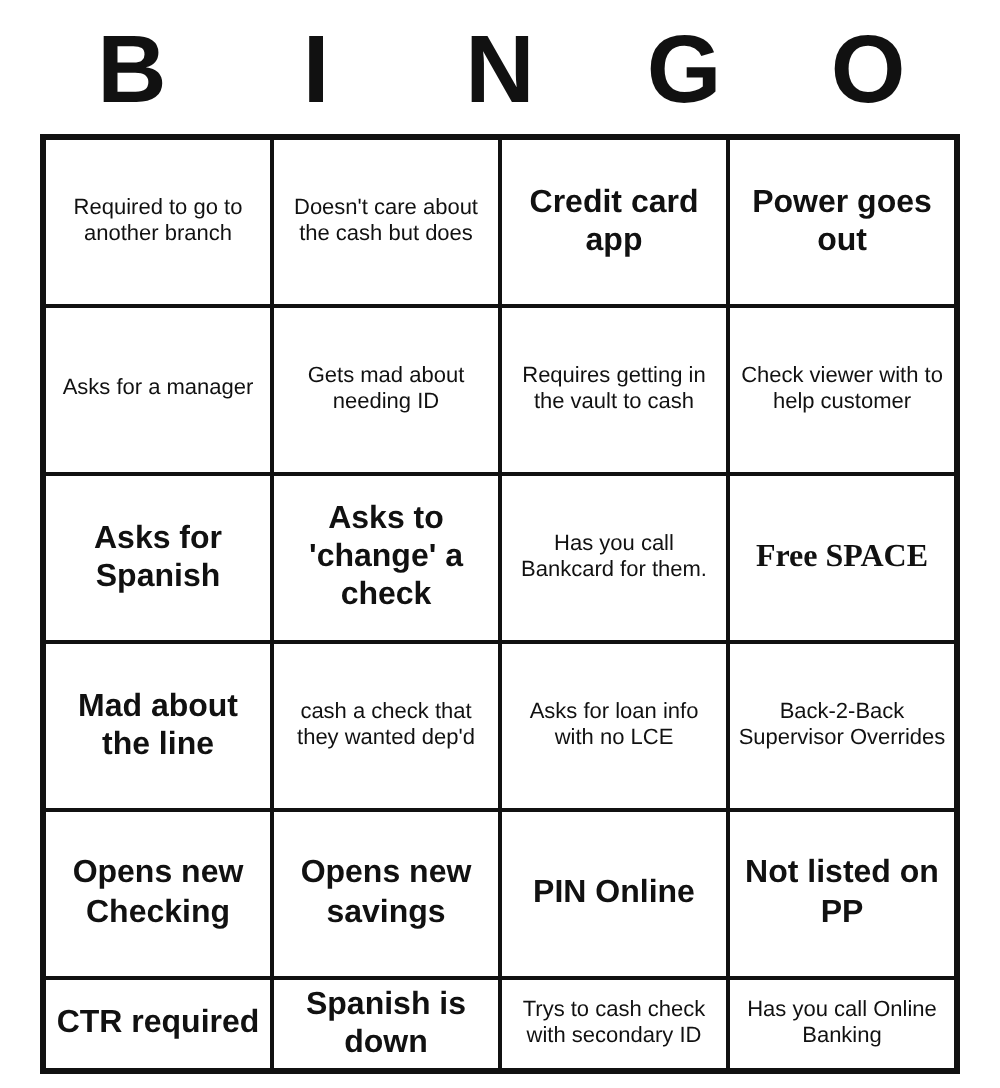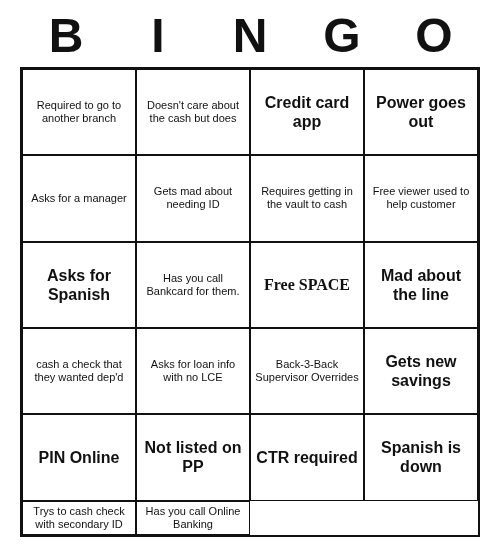--- a/index.html
+++ b/index.html
@@ -67,28 +67,30 @@
     <span class="bingo-letter">O</span>
   </div>
 <div class="bingo-grid">
 <div class="bingo-cell">Required to go to another branch</div>
     <div class="bingo-cell">Doesn't care about the cash but does</div>
     <div class="bingo-cell large-text">Credit card app</div>
     <div class="bingo-cell large-text">Power goes out</div>
     <div class="bingo-cell">Asks for a manager</div>
     <div class="bingo-cell">Gets mad about needing ID</div>
     <div class="bingo-cell">Requires getting in the vault to cash</div>
-    <div class="bingo-cell">Free viewer used to help customer</div>
+    <div class="bingo-cell">Check viewer with to help customer</div>
     <div class="bingo-cell large-text">Asks for Spanish</div>
+    <div class="bingo-cell large-text">Asks to 'change' a check</div>
     <div class="bingo-cell">Has you call Bankcard for them.</div>
     <div class="bingo-cell large-text free-space">Free SPACE</div>
     <div class="bingo-cell large-text">Mad about the line</div>
     <div class="bingo-cell">cash a check that they wanted dep'd</div>
     <div class="bingo-cell">Asks for loan info with no LCE</div>
-    <div class="bingo-cell">Back-3-Back Supervisor Overrides</div>
-    <div class="bingo-cell large-text">Gets new savings</div>
+    <div class="bingo-cell">Back-2-Back Supervisor Overrides</div>
+    <div class="bingo-cell large-text">Opens new Checking</div>
+    <div class="bingo-cell large-text">Opens new savings</div>
     <div class="bingo-cell large-text">PIN Online</div>
     <div class="bingo-cell large-text">Not listed on PP</div>
     <div class="bingo-cell large-text">CTR required</div>
     <div class="bingo-cell large-text">Spanish is down</div>
     <div class="bingo-cell">Trys to cash check with secondary ID</div>
     <div class="bingo-cell">Has you call Online Banking</div>
   </div>
 
 </body></html>

